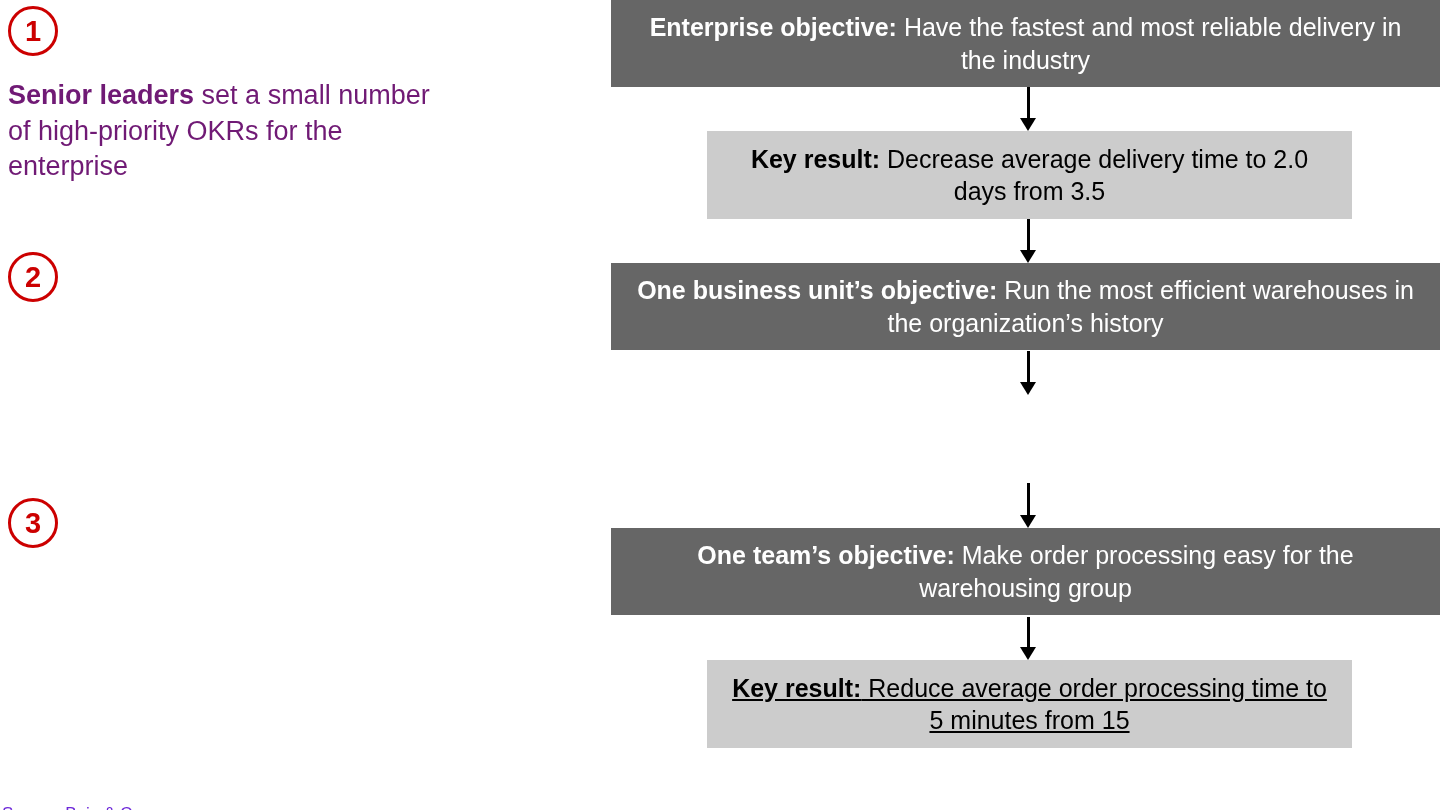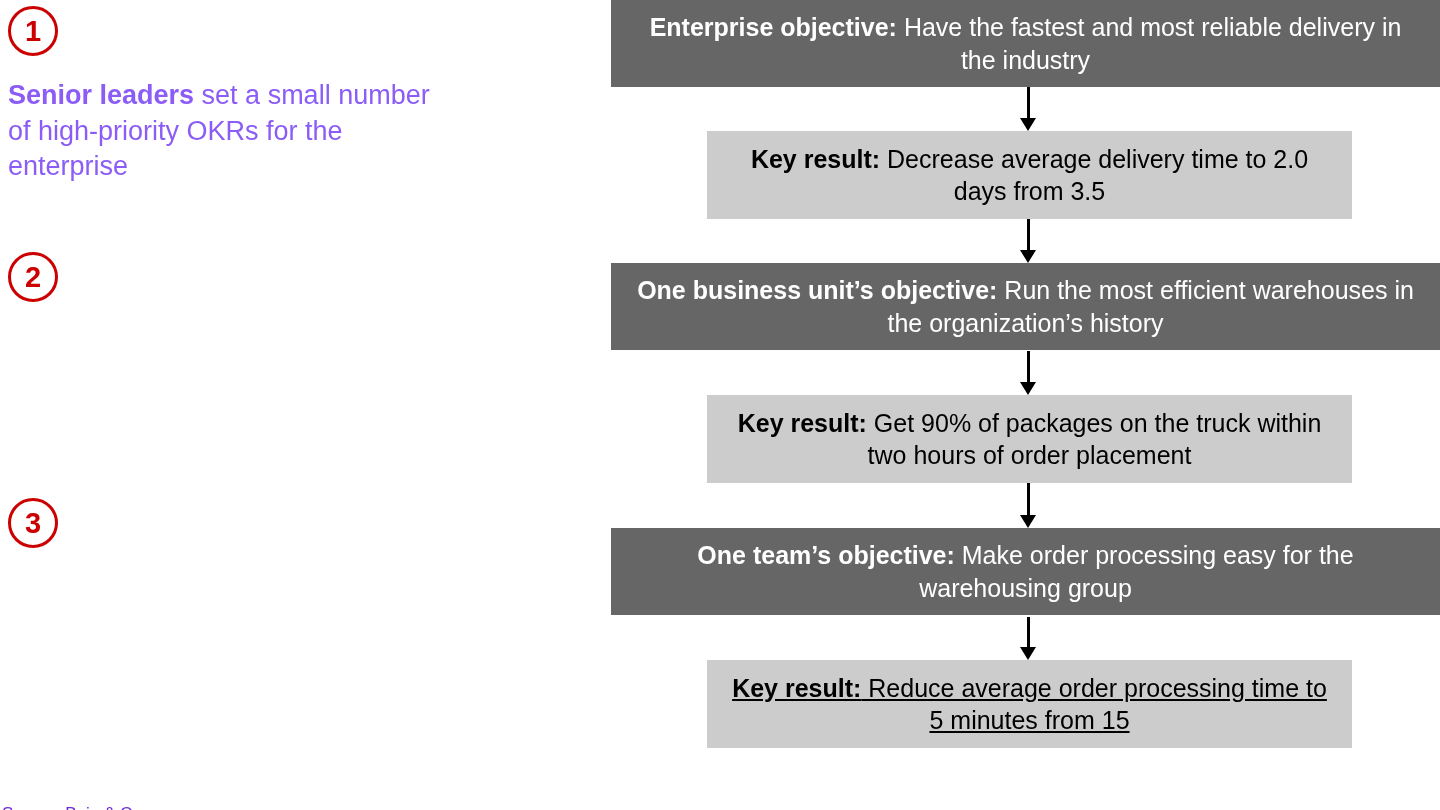--- a/index.html
+++ b/index.html
@@ -46,21 +46,21 @@
     font-size: 29px;
     font-weight: bold;
     line-height: 1;
     letter-spacing: 0px;
   }
 
   .step-text {
     margin-top: 22px;
     font-size: 27px;
     line-height: 1.32;
-    color: #8b5cf6;
+    color: #701a75;
     width: 430px;
   }
   .step-text b {
     font-weight: bold;
   }
 
   .source {
     position: absolute;
     left: 2px;
     top: 804px;
@@ -185,25 +185,20 @@
   <div class="arrow arrow-2"></div>
 
   <div class="node objective node-o2">
     <div>
       <b>One business unit’s objective:</b><span> Run the most efficient warehouses in the organization’s history</span>
     </div>
   </div>
 
   <div class="arrow arrow-3"></div>
 
-  <div class="node keyresult node-k2">
-    <div>
-      <b>Key result:</b><span> Get 90% of packages on the truck within two hours of order placement</span>
-    </div>
-  </div>
 
   <div class="arrow arrow-4"></div>
 
   <div class="node objective node-o3">
     <div>
       <b>One team’s objective:</b><span> Make order processing easy for the warehousing group</span>
     </div>
   </div>
 
   <div class="arrow arrow-5"></div>

